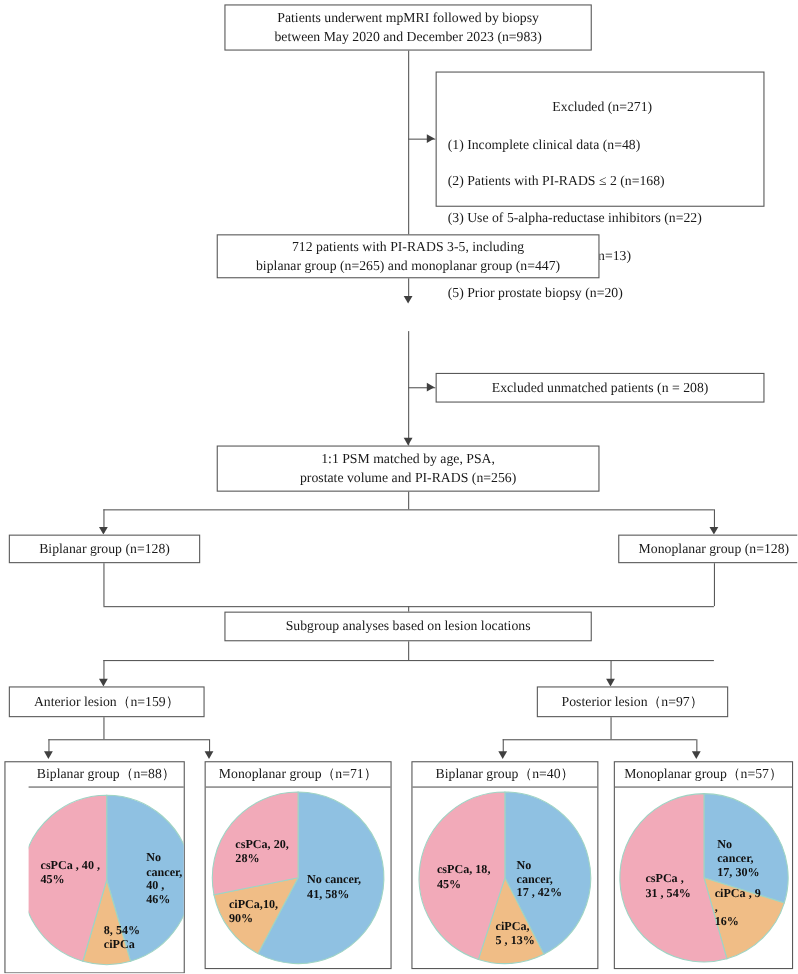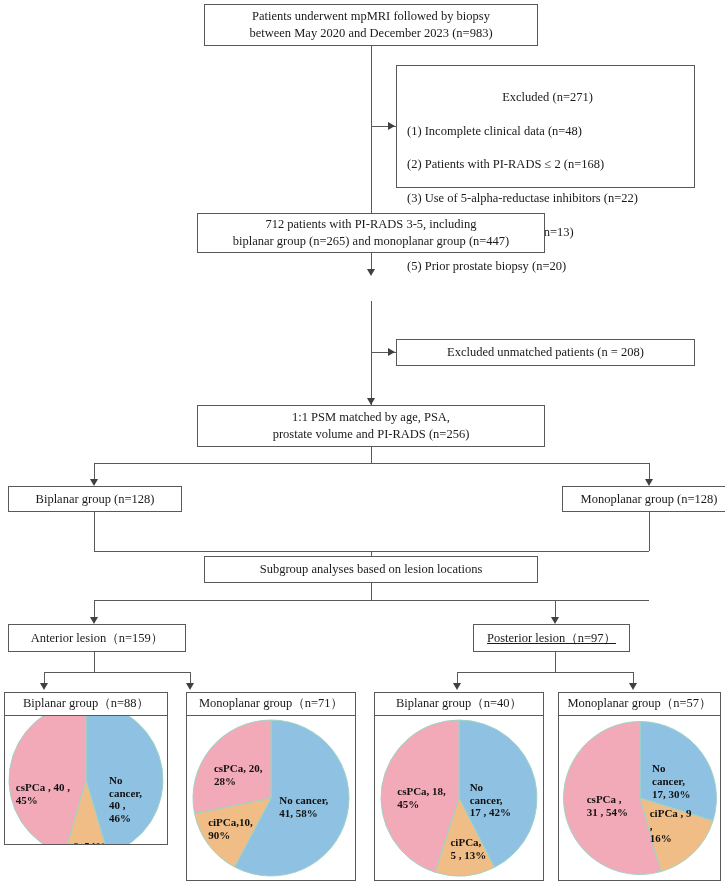--- a/index.html
+++ b/index.html
@@ -184,39 +184,39 @@
   <div class="vline" style="left:371px; top:583px; height:17px;"></div>
   <div class="hline" style="left:94px; top:600px; width:555px;"></div>
   <div class="vline" style="left:94px; top:600px; height:21px;"></div>
   <div class="vline" style="left:555px; top:600px; height:21px;"></div>
   <div class="arrow-down" style="left:90px; top:617px;"></div>
   <div class="arrow-down" style="left:551px; top:617px;"></div>
 
   <div class="box" style="left:8px; top:624px; width:178px; height:28px;">
     <span>Anterior lesion（n=159）</span>
   </div>
-  <div class="box" style="left:473px; top:624px; width:157px; height:28px;text-decoration:underline;">
+  <div class="box" style="left:488px; top:624px; width:174px; height:28px;">
     <span>Posterior lesion（n=97）</span>
   </div>
 
   <div class="vline" style="left:94px; top:652px; height:20px;"></div>
   <div class="hline" style="left:44px; top:672px; width:146px;"></div>
   <div class="vline" style="left:44px; top:672px; height:15px;"></div>
   <div class="vline" style="left:190px; top:672px; height:15px;"></div>
   <div class="arrow-down" style="left:40px; top:683px;"></div>
   <div class="arrow-down" style="left:186px; top:683px;"></div>
 
   <div class="vline" style="left:555px; top:652px; height:20px;"></div>
   <div class="hline" style="left:457px; top:672px; width:176px;"></div>
   <div class="vline" style="left:457px; top:672px; height:15px;"></div>
   <div class="vline" style="left:633px; top:672px; height:15px;"></div>
   <div class="arrow-down" style="left:453px; top:683px;"></div>
   <div class="arrow-down" style="left:629px; top:683px;"></div>
 
-  <div class="pie-panel" style="left:4px; top:692px; width:164px; height:153px;">
+  <div class="pie-panel" style="left:4px; top:692px; width:164px; height:193px;padding-left:21px;">
     <div class="pie-header">Biplanar group（n=88）</div>
     <div class="pie-body">
         <svg width="162" height="162" class="pie-svg">
           <path d="M 81 81 L 81 4 A 77 77 0 0 1 102.69340687679009 154.8809589683163 Z" fill="#8fc1e2" stroke="#9fd4c4" stroke-width="1"></path>
           <path d="M 81 81 L 102.69340687679009 154.8809589683163 A 77 77 0 0 1 59.306593123209936 154.8809589683163 Z" fill="#f0bd86" stroke="#9fd4c4" stroke-width="1"></path>
           <path d="M 81 81 L 59.306593123209936 154.8809589683163 A 77 77 0 0 1 80.99999999999999 4 Z" fill="#f2aab9" stroke="#9fd4c4" stroke-width="1"></path>
         </svg>
         <div class="slice-label" style="left: 123.35px; top: 83.54px;">No cancer,
 40 , 46%</div>
         <div class="slice-label" style="left: 84.85px; top: 137.44px;">8, 54%

